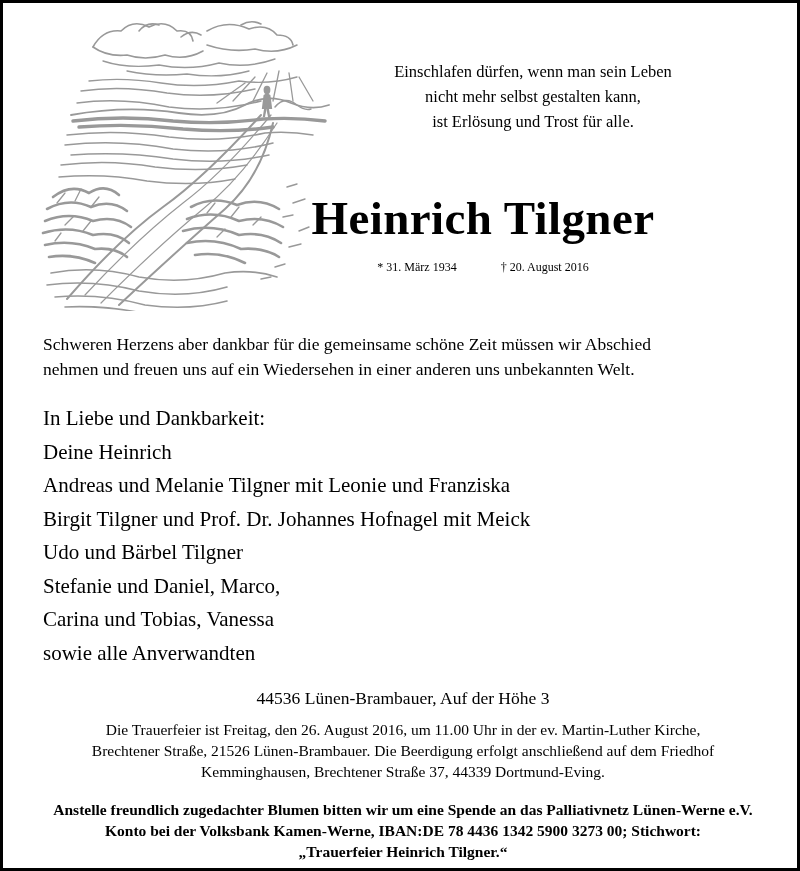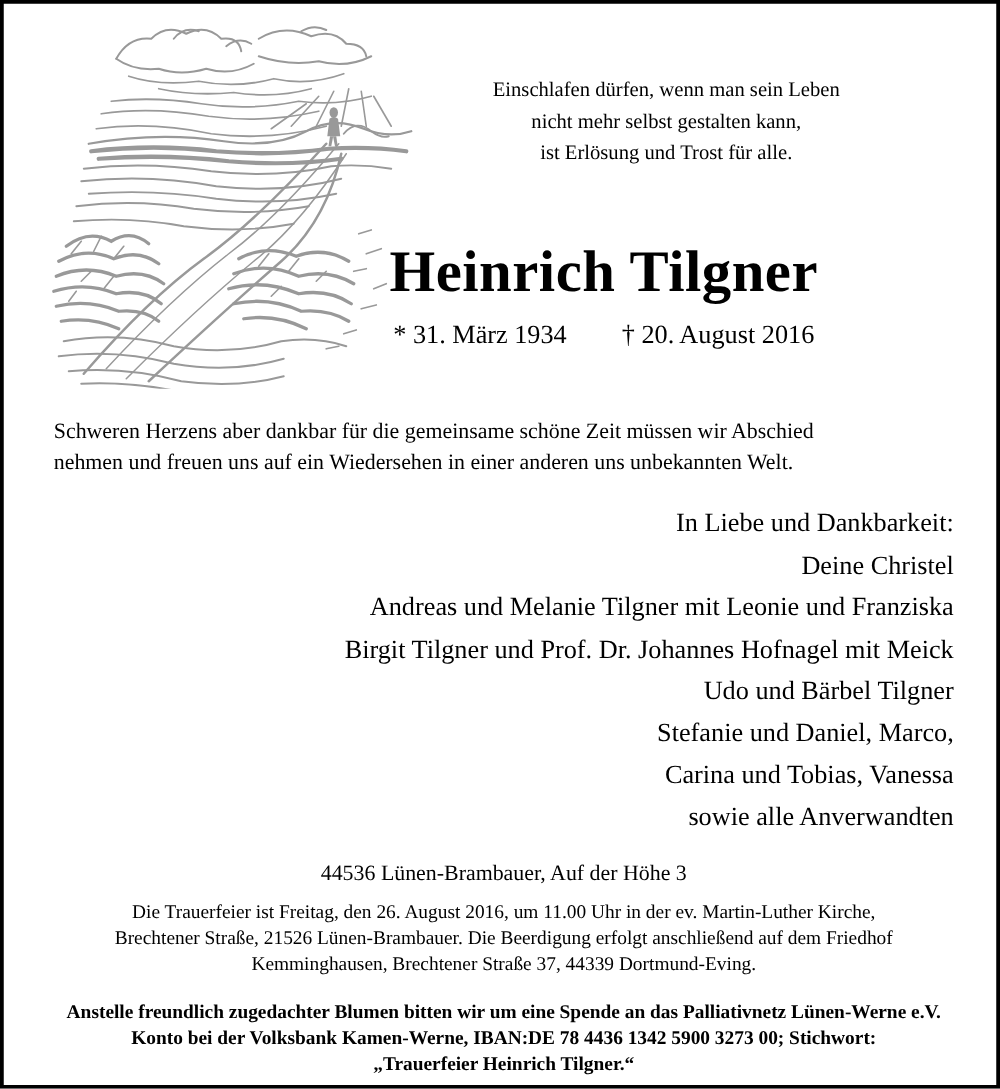--- a/index.html
+++ b/index.html
@@ -54,21 +54,21 @@
     line-height: 56px;
     letter-spacing: 0.4px;
     font-weight: bold;
   }
   .dates {
     position: absolute;
     left: 200px;
     top: 252px;
     width: 560px;
     text-align: center;
-    font-size: 21px;
+    font-size: 12px;
     line-height: 24px;
   }
   .dates .birth { margin-right: 44px; }
 
   
   .farewell {
     position: absolute;
     left: 40px;
     top: 329px;
     width: 720px;
@@ -76,21 +76,21 @@
     font-size: 17.5px;
     line-height: 25px;
   }
 
   
   .family {
     position: absolute;
     left: 40px;
     top: 399px;
     width: 720px;
-    text-align: right;
+    text-align: left;
     font-size: 21px;
     line-height: 33.5px;
   }
   .family div { white-space: nowrap; }
 
   
   .address {
     position: absolute;
     left: 40px;
     top: 683px;
@@ -259,21 +259,21 @@
     <span class="birth">* 31. März 1934</span><span class="death">† 20. August 2016</span>
   </div>
 
   <div class="farewell">
     <div>Schweren Herzens aber dankbar für die gemeinsame schöne Zeit müssen wir Abschied</div>
     <div>nehmen und freuen uns auf ein Wiedersehen in einer anderen uns unbekannten Welt.</div>
   </div>
 
   <div class="family">
     <div>In Liebe und Dankbarkeit:</div>
-    <div>Deine Christel</div>
+    <div>Deine Heinrich</div>
     <div>Andreas und Melanie Tilgner mit Leonie und Franziska</div>
     <div>Birgit Tilgner und Prof. Dr. Johannes Hofnagel mit Meick</div>
     <div>Udo und Bärbel Tilgner</div>
     <div>Stefanie und Daniel, Marco,</div>
     <div>Carina und Tobias, Vanessa</div>
     <div>sowie alle Anverwandten</div>
   </div>
 
   <div class="address">44536 Lünen-Brambauer, Auf der Höhe 3</div>
 

